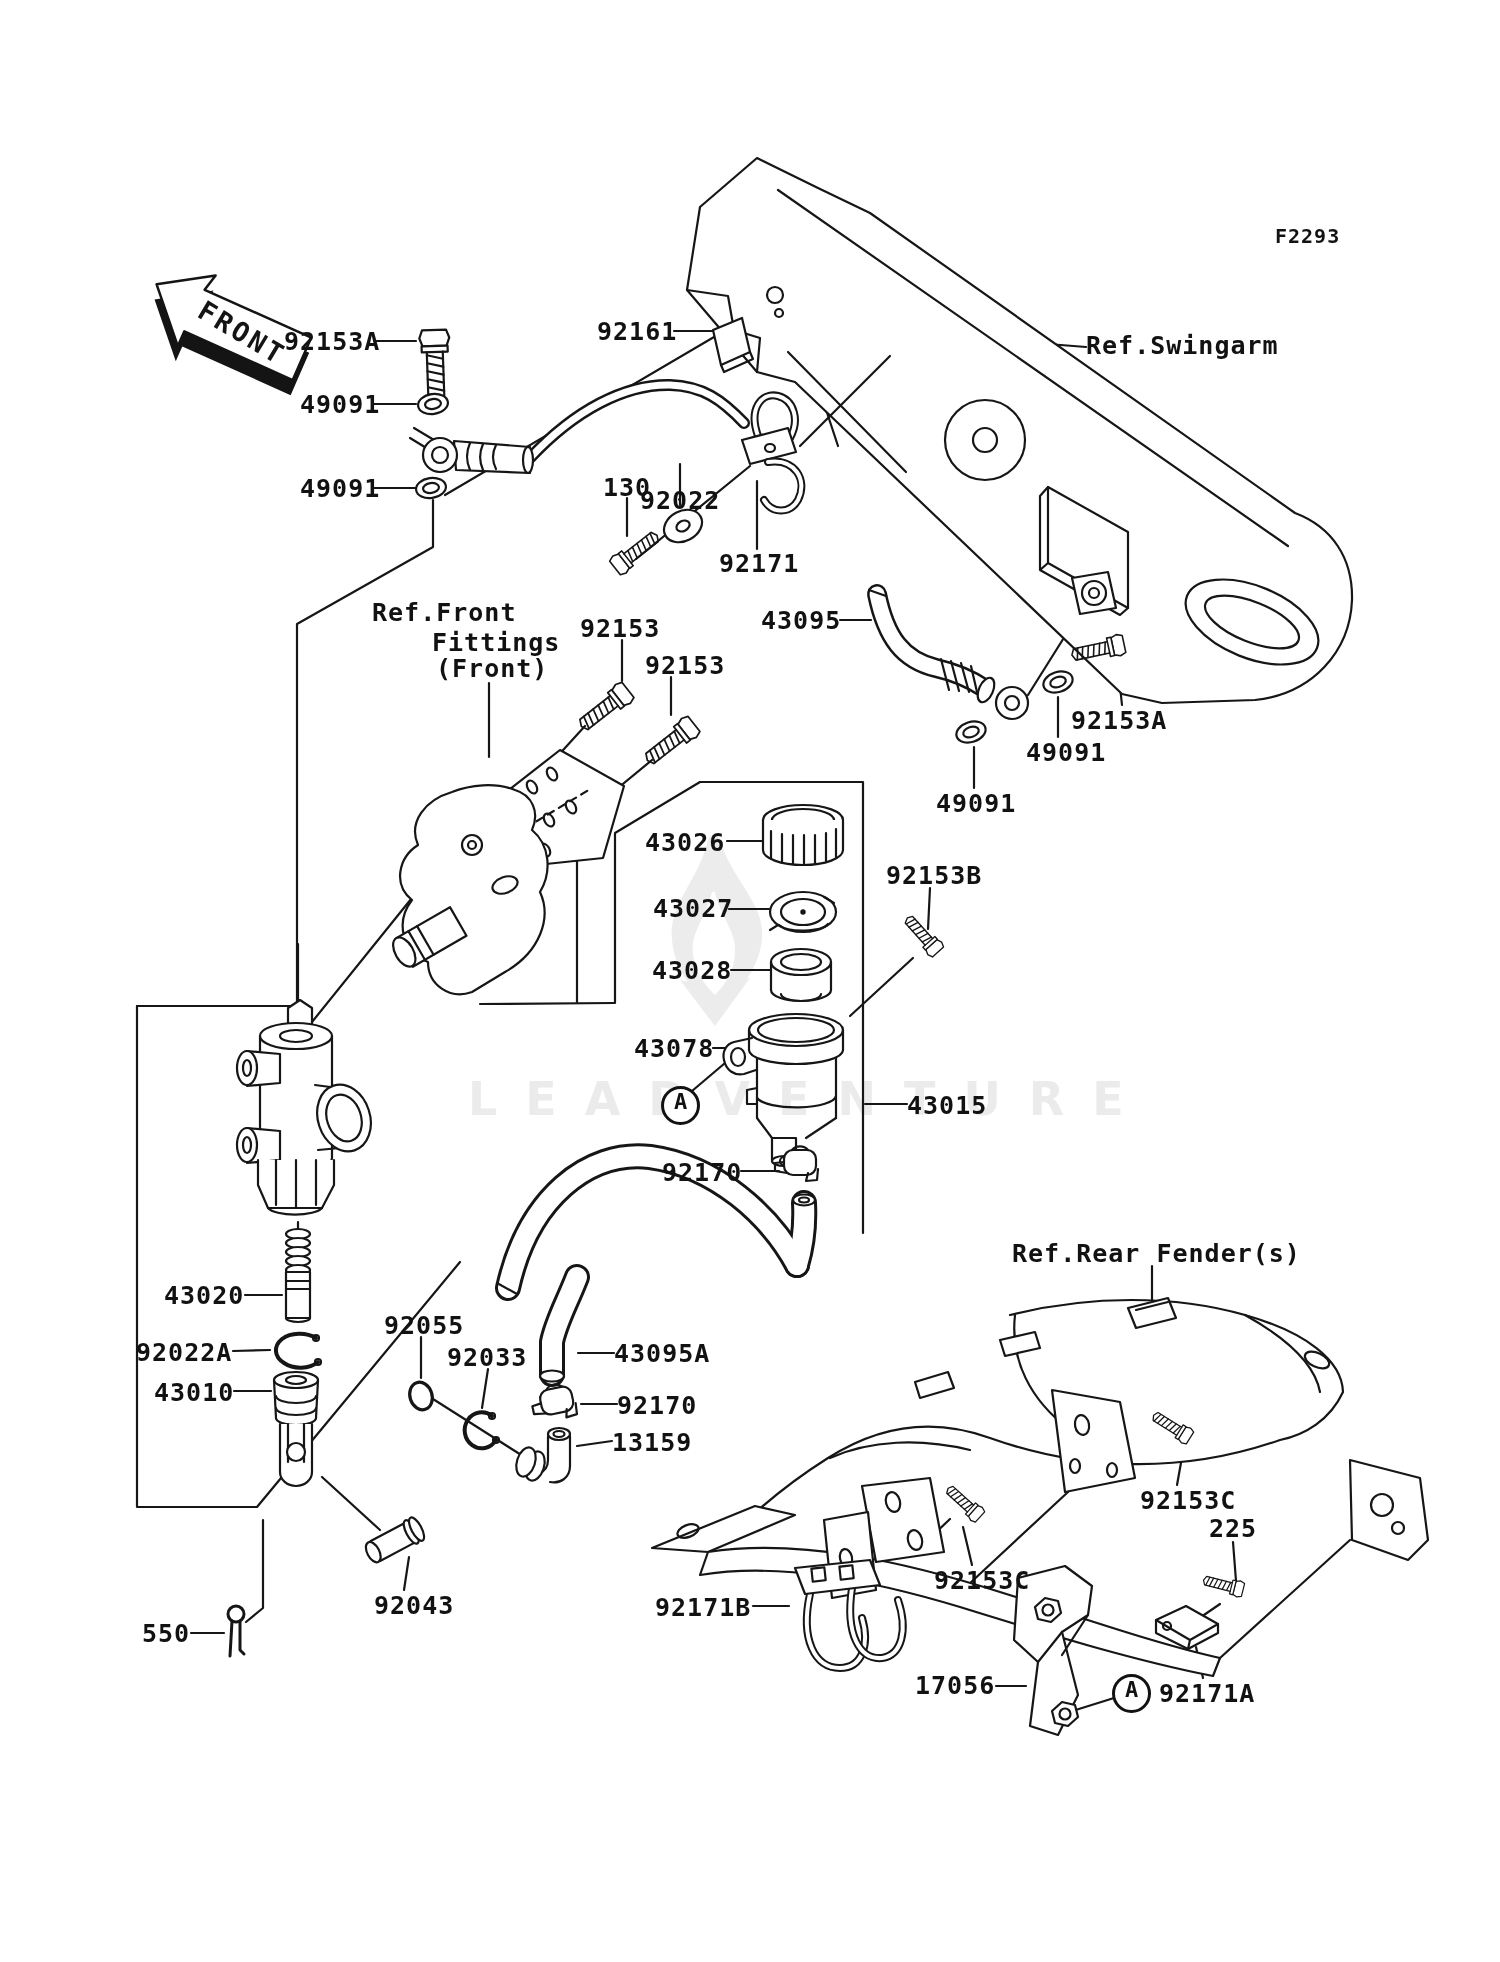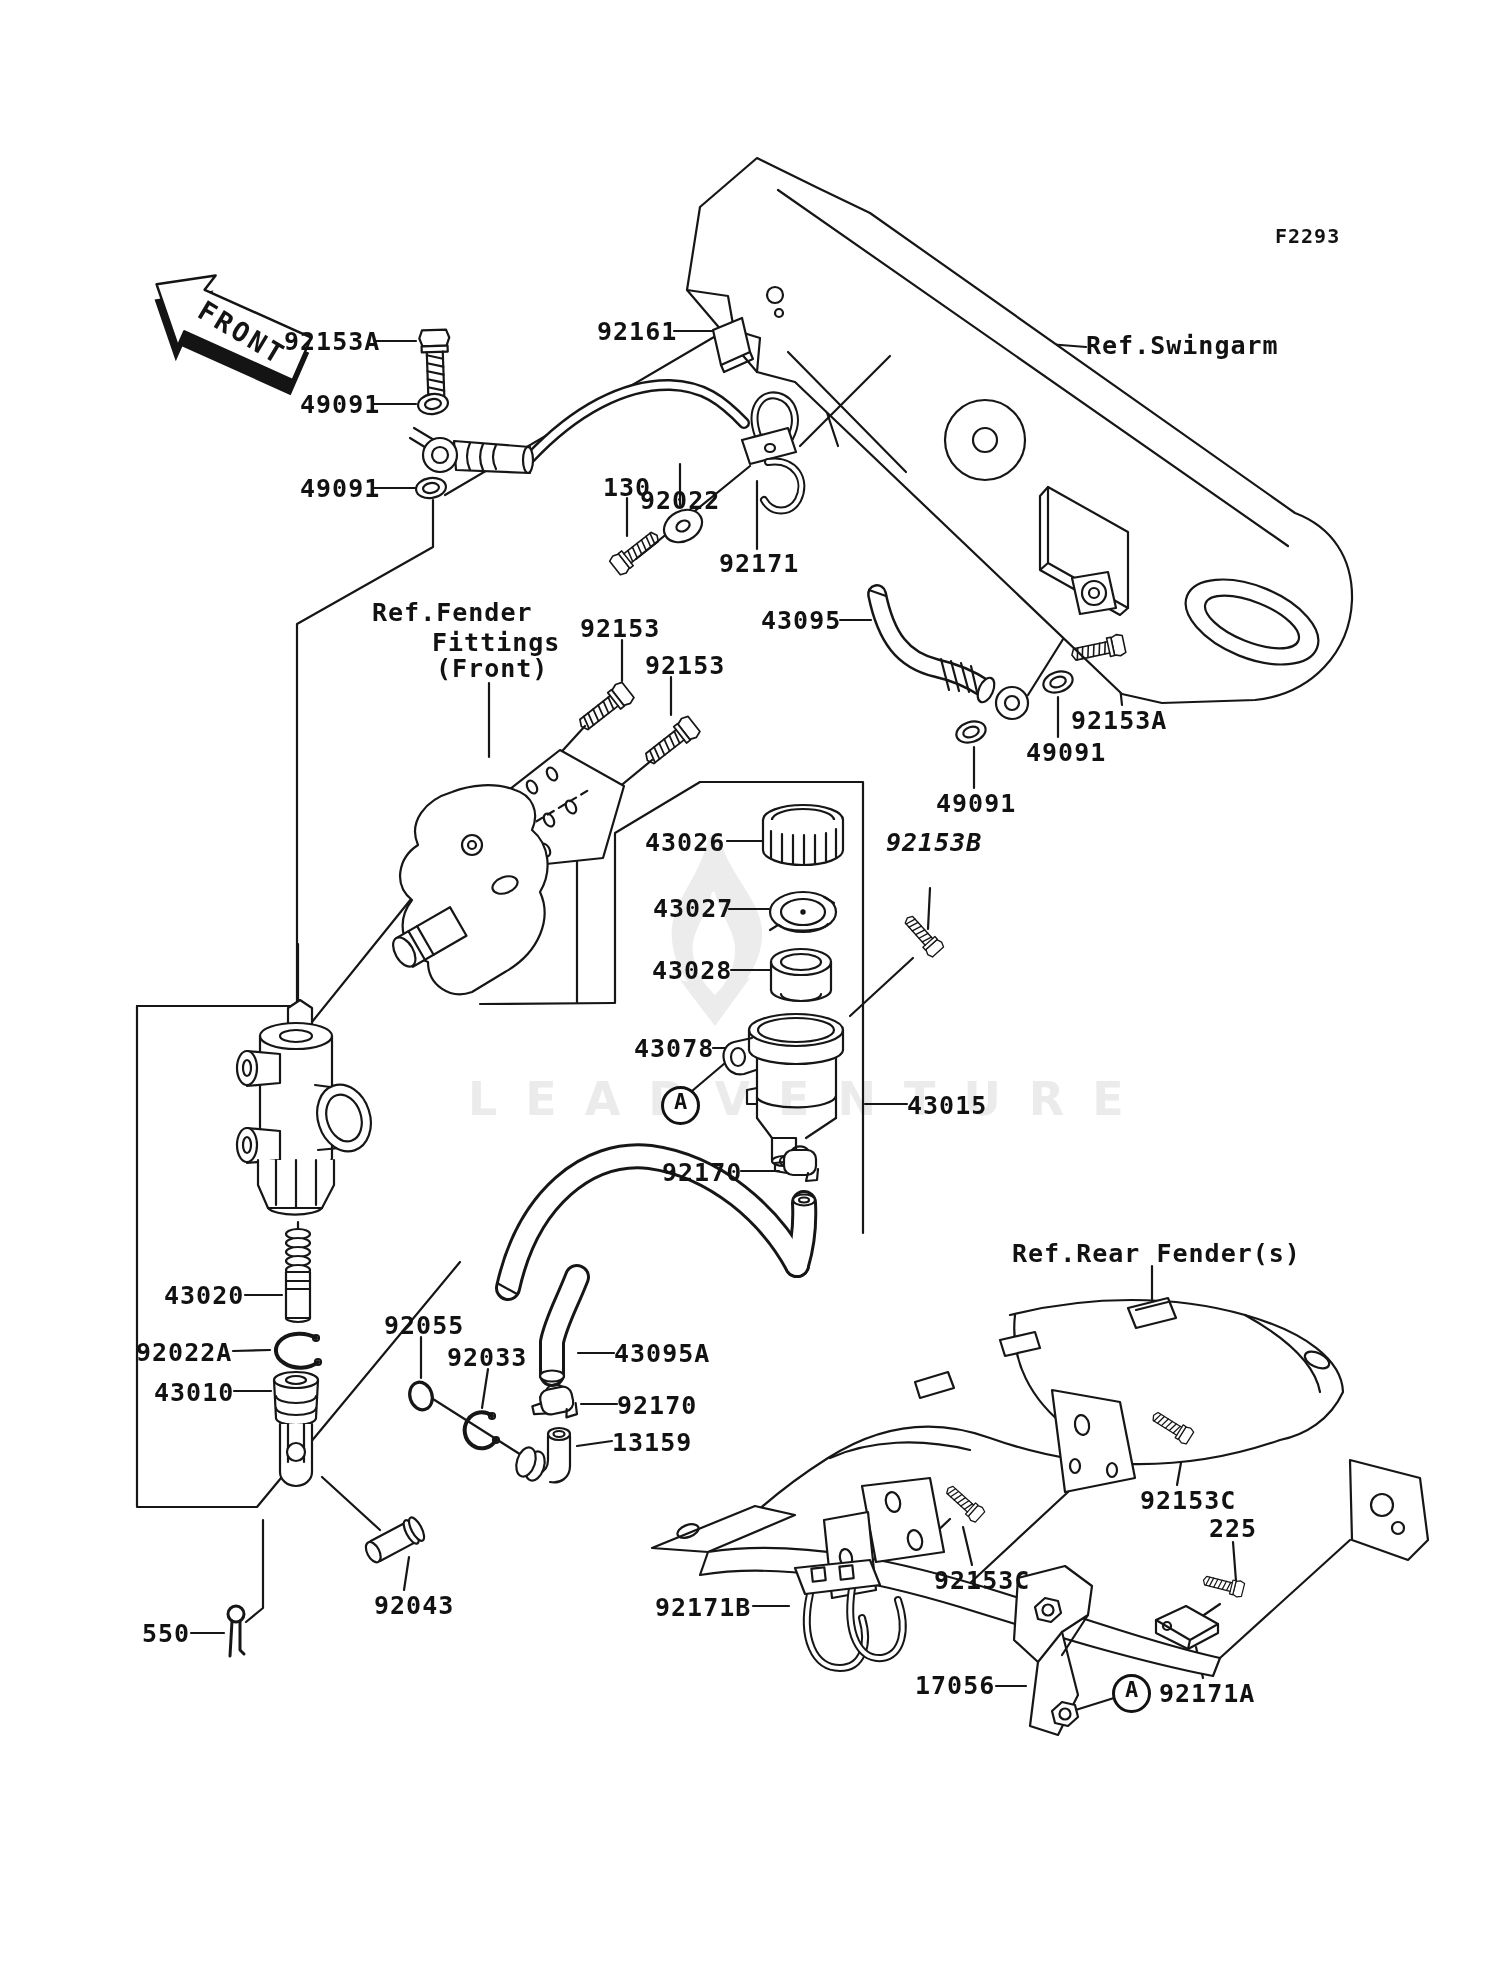--- a/index.html
+++ b/index.html
@@ -414,28 +414,28 @@
   <div class="lbl" style="left:597px;top:317px;">92161</div>
   <div class="lbl" style="left:640px;top:438px;margin-top:48px;">92022</div>
   <div class="lbl" style="left:603px;top:473px;">130</div>
   <div class="lbl" style="left:719px;top:549px;">92171</div>
   <div class="lbl" style="left:1086px;top:331px;">Ref.Swingarm</div>
   <div class="lbl" style="left:761px;top:606px;">43095</div>
   <div class="lbl" style="left:1071px;top:706px;">92153A</div>
   <div class="lbl" style="left:1026px;top:738px;">49091</div>
   <div class="lbl" style="left:936px;top:789px;">49091</div>
 
-  <div class="lbl" style="left:372px;top:598px;">Ref.Fender</div>
+  <div class="lbl" style="left:372px;top:598px;">Ref.Front</div>
   <div class="lbl" style="left:432px;top:628px;text-align:right;">Fittings</div>
   <div class="lbl" style="left:436px;top:654px;">(Front)</div>
 
   <div class="lbl" style="left:580px;top:614px;">92153</div>
   <div class="lbl" style="left:645px;top:651px;">92153</div>
   <div class="lbl" style="left:645px;top:828px;">43026</div>
-  <div class="lbl" style="left:886px;top:828px;font-style:italic;">92153B</div>
+  <div class="lbl" style="left:886px;top:861px;">92153B</div>
   <div class="lbl" style="left:653px;top:894px;">43027</div>
   <div class="lbl" style="left:652px;top:956px;">43028</div>
   <div class="lbl" style="left:634px;top:1034px;">43078</div>
   <div class="lbl" style="left:907px;top:1091px;">43015</div>
   <div class="lbl" style="left:662px;top:1158px;">92170</div>
 
   <div class="lbl" style="left:164px;top:1281px;">43020</div>
   <div class="lbl" style="left:384px;top:1311px;">92055</div>
   <div class="lbl" style="left:447px;top:1343px;">92033</div>
   <div class="lbl" style="left:136px;top:1338px;">92022A</div>

